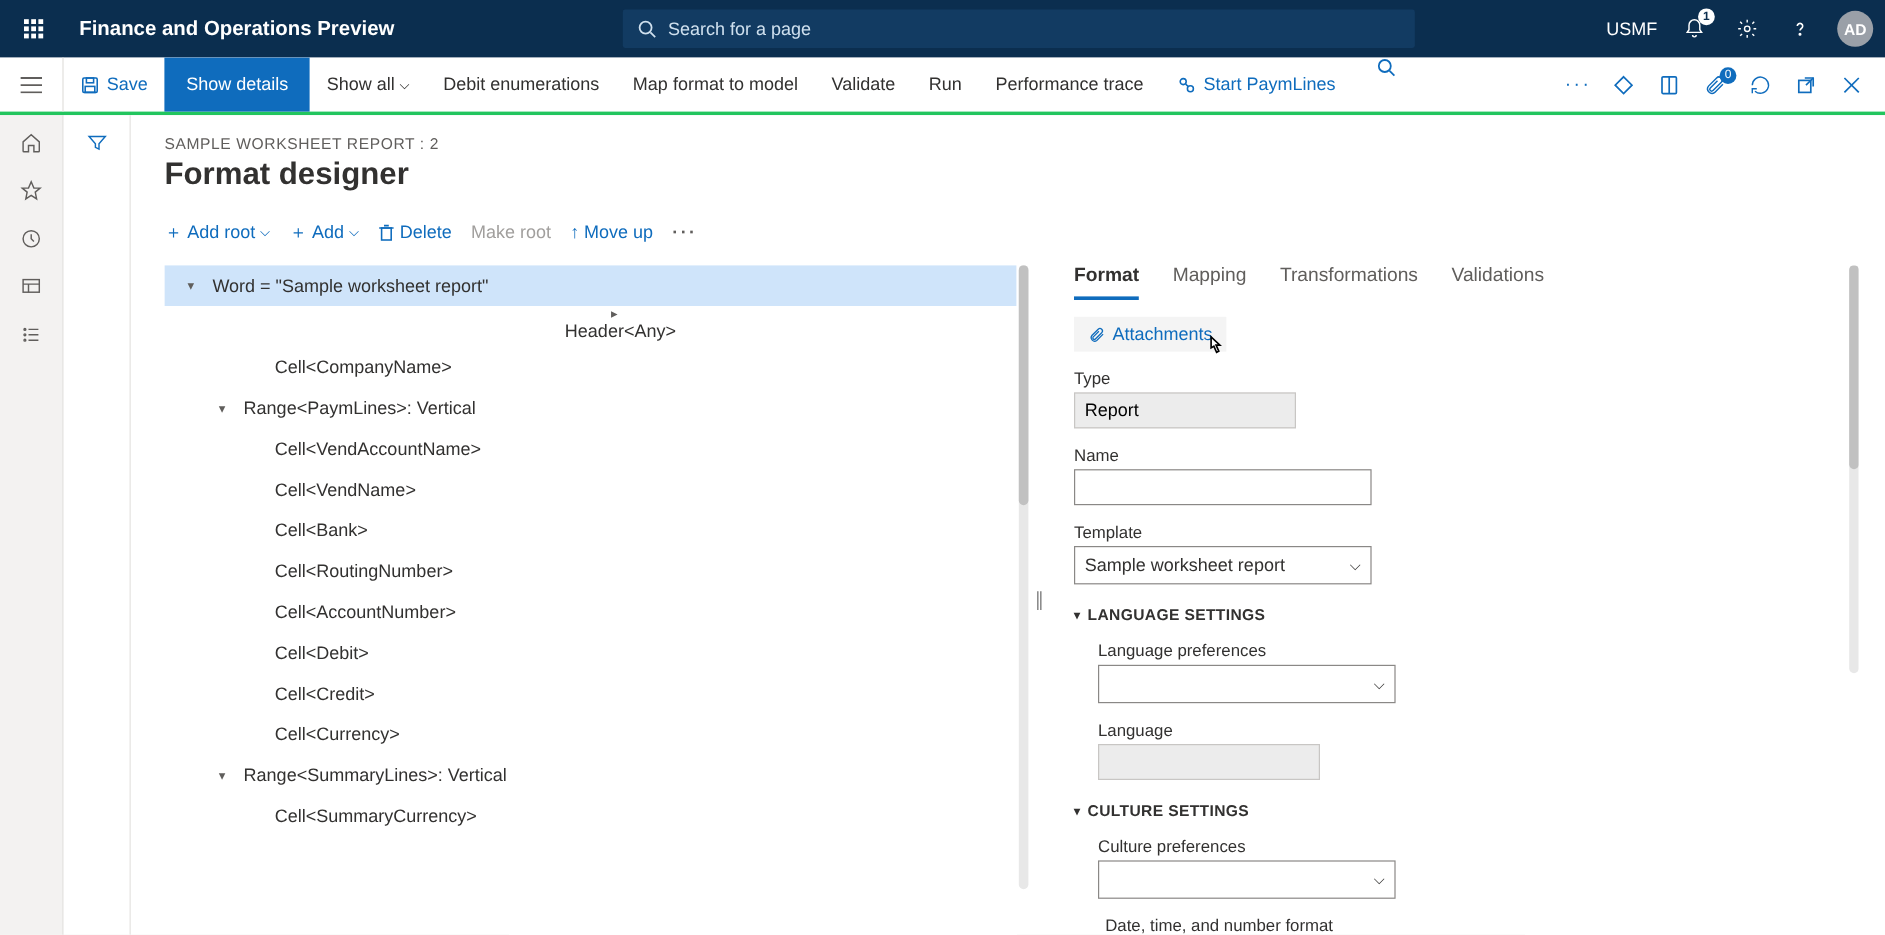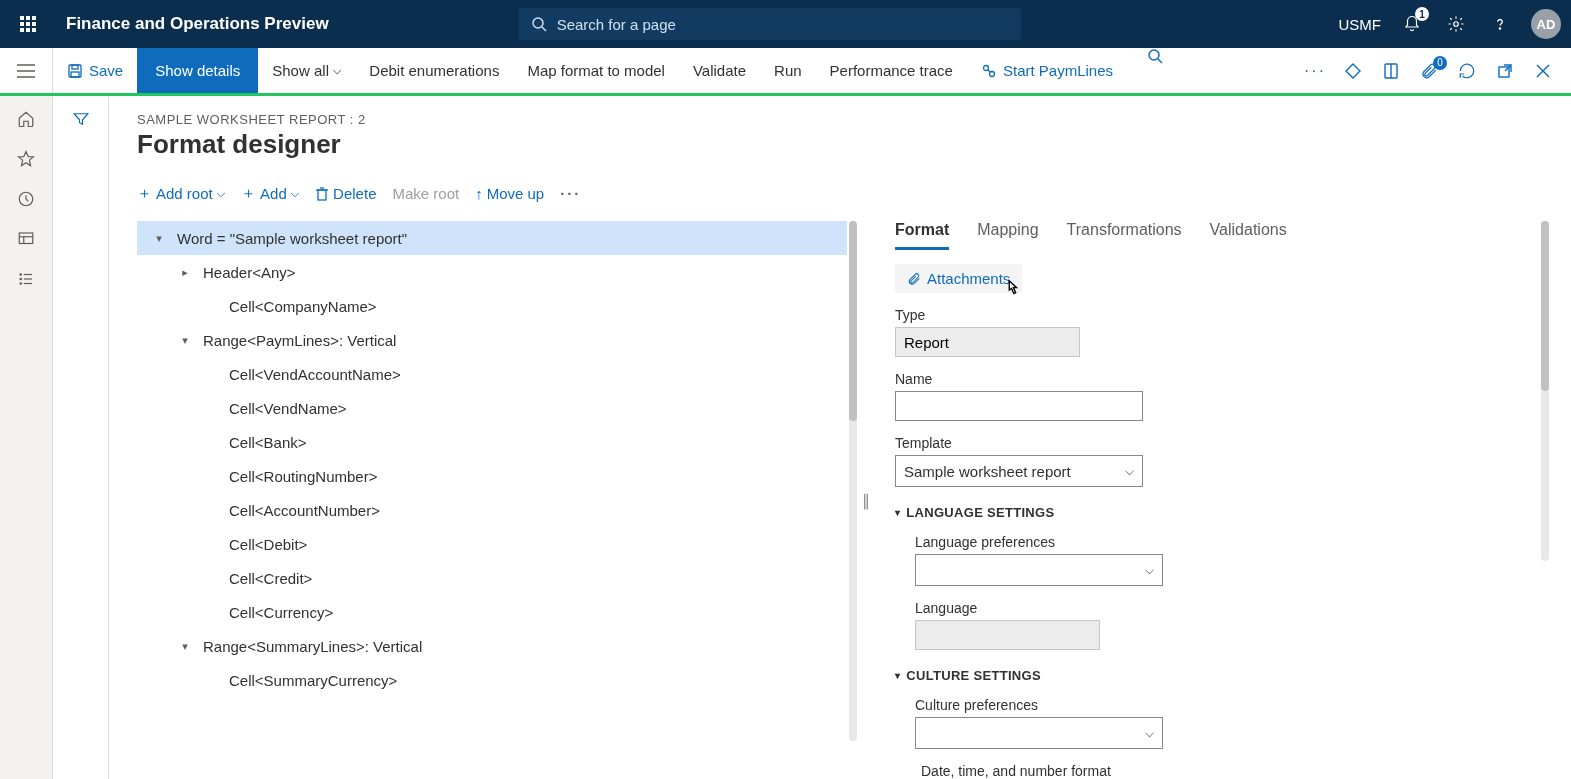--- a/index.html
+++ b/index.html
@@ -4,21 +4,21 @@
 <style>
 * { box-sizing: border-box; margin: 0; padding: 0; font-family: "Segoe UI", Tahoma, sans-serif; }
 body { background: #f3f2f1; height: 779px; width: 1571px; overflow: hidden; color: #323130; }
 
 
 .topbar { height: 48px; background: #0b2e4f; color: #fff; display: flex; align-items: center; padding: 0 10px; }
 .waffle { width: 36px; height: 36px; display: flex; align-items: center; justify-content: center; cursor: pointer; }
 .waffle-grid { display: grid; grid-template-columns: repeat(3,4px); grid-template-rows: repeat(3,4px); gap: 2px; }
 .waffle-grid span { background: #fff; }
 .app-title { font-size: 17px; font-weight: 600; padding-left: 20px; }
-.searchbox { margin-left: 190px; width: 502px; height: 32px; background: #123b62; border-radius: 2px; display: flex; align-items: center; padding: 0 12px; color: #cfe0ee; }
+.searchbox { margin-left: 190px; width: 660px; height: 32px; background: #123b62; border-radius: 2px; display: flex; align-items: center; padding: 0 12px; color: #cfe0ee; }
 .searchbox svg { margin-right: 10px; }
 .searchbox span { font-size: 15px; color: #cfe0ee; }
 .topbar-right { margin-left: auto; display: flex; align-items: center; gap: 18px; }
 .topbar-right .entity { font-size: 15px; }
 .topicon { position: relative; cursor: pointer; display:flex; align-items:center; justify-content:center; width:26px; height:26px;}
 .badge-1 { position: absolute; top: -4px; right: -4px; background: #fff; color: #0b2e4f; border-radius: 50%; font-size: 10px; width: 14px; height: 14px; display: flex; align-items: center; justify-content: center; font-weight:600;}
 .avatar-circle { width: 30px; height: 30px; border-radius: 50%; background: #9aa0a8; color: #fff; display: flex; align-items: center; justify-content: center; font-size: 13px; font-weight:600; }
 
 
 .cmdbar { height: 48px; background: #fff; border-bottom: 3px solid #22c55e; display: flex; align-items: stretch; }
@@ -290,21 +290,21 @@
     </div>
 
     <div class="content-split">
 
       <div class="tree-wrap">
         <div class="tree" id="tree-container">
             <div class="tree-row selected" style="padding-left: 14px;">
               <span class="caret down"></span>
               <span style="margin-left: 10px;">Word = "Sample worksheet report"</span>
             </div>
-            <div class="tree-row" style="padding-left: 40px;">
+            <div class="tree-row" style="padding-left: 40px; flex-direction: column;">
               <span class="caret right"></span>
               <span style="margin-left: 10px;">Header&lt;Any&gt;</span>
             </div>
             <div class="tree-row" style="padding-left: 66px;">
               <span class="caret none"></span>
               <span style="margin-left: 10px;">Cell&lt;CompanyName&gt;</span>
             </div>
             <div class="tree-row" style="padding-left: 40px;">
               <span class="caret down"></span>
               <span style="margin-left: 10px;">Range&lt;PaymLines&gt;: Vertical</span>

